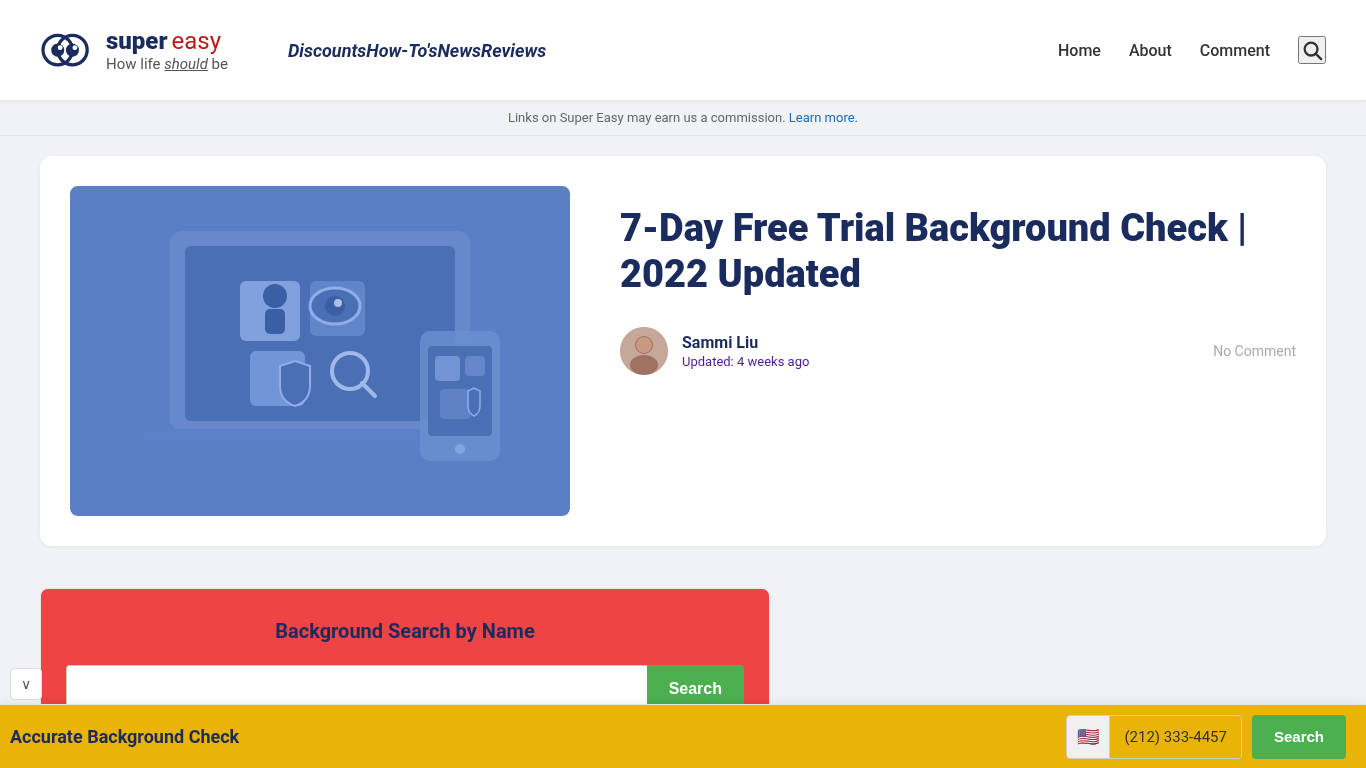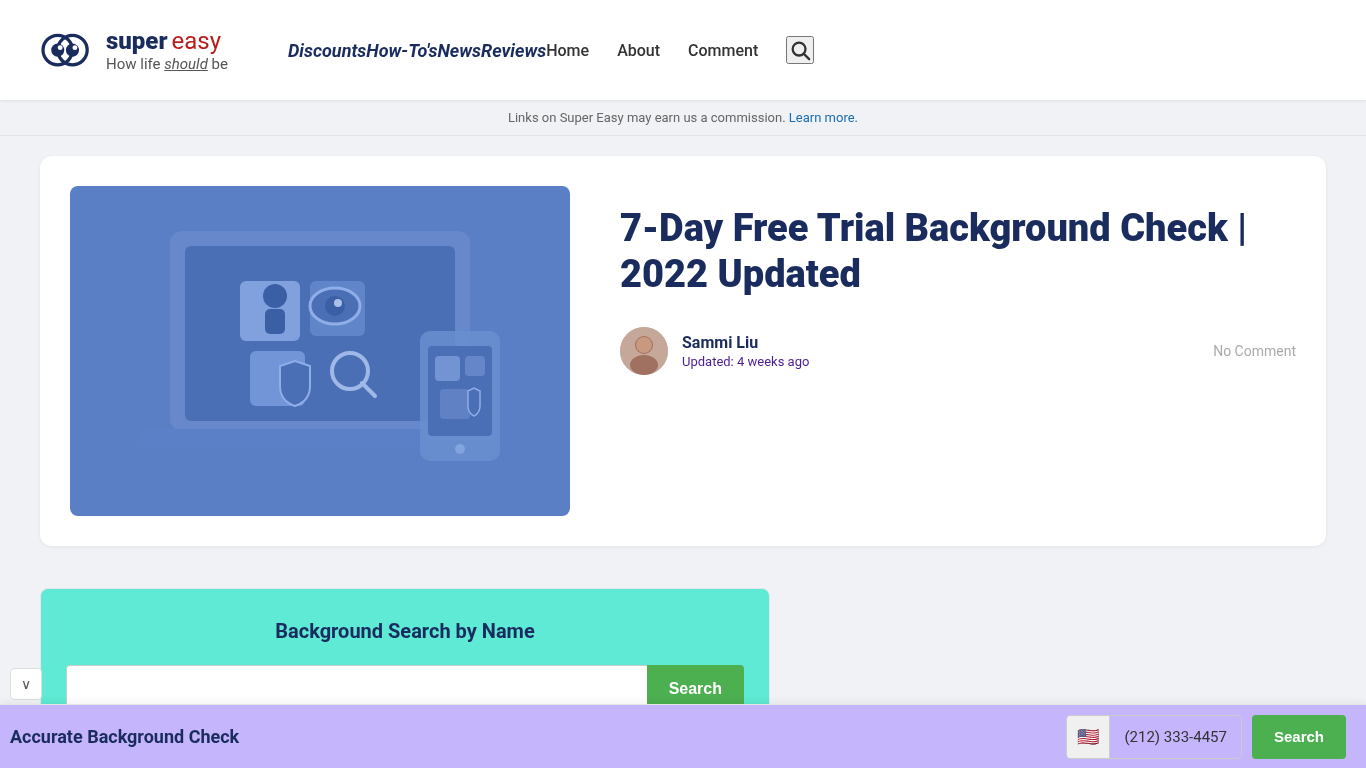--- a/index.html
+++ b/index.html
@@ -4,20 +4,21 @@
   <style>
     * { margin: 0; padding: 0; box-sizing: border-box; }
     body { font-family: -apple-system, BlinkMacSystemFont, 'Segoe UI', Roboto, Arial, sans-serif; background: #f0f2f5; min-height: 768px; }
 
     
     .header {
       background: #fff;
       height: 100px;
       display: flex;
       align-items: center;
+      justify-content: space-between;
       padding: 0 40px;
       box-shadow: 0 1px 3px rgba(0,0,0,0.08);
       position: relative;
       z-index: 10;
     }
     .header-left {
       display: flex;
       align-items: center;
       gap: 60px;
     }
@@ -182,21 +183,21 @@
 
     
     .below-article {
       display: flex;
       gap: 30px;
       align-items: flex-start;
     }
 
     
     .search-widget {
-      background: #5eead4;
+      background: #ef4444;
       border: 1px solid #e5e7eb;
       border-radius: 8px;
       padding: 30px 25px;
       flex: 1;
       min-width: 680px;
       max-width: 730px;
     }
     .widget-title {
       font-size: 20px;
       font-weight: 700;
@@ -230,21 +231,21 @@
       font-weight: 600;
       cursor: pointer;
     }
 
     
     .bottom-bar {
       position: fixed;
       bottom: 0;
       left: 0;
       right: 0;
-      background: #c4b5fd;
+      background: #eab308;
       border-top: 1px solid #e2e5ea;
       display: flex;
       align-items: center;
       height: 64px;
       padding: 0 0 0 10px;
       z-index: 100;
       box-shadow: 0 -2px 8px rgba(0,0,0,0.06);
     }
     .bottom-bar-left {
       display: flex;

